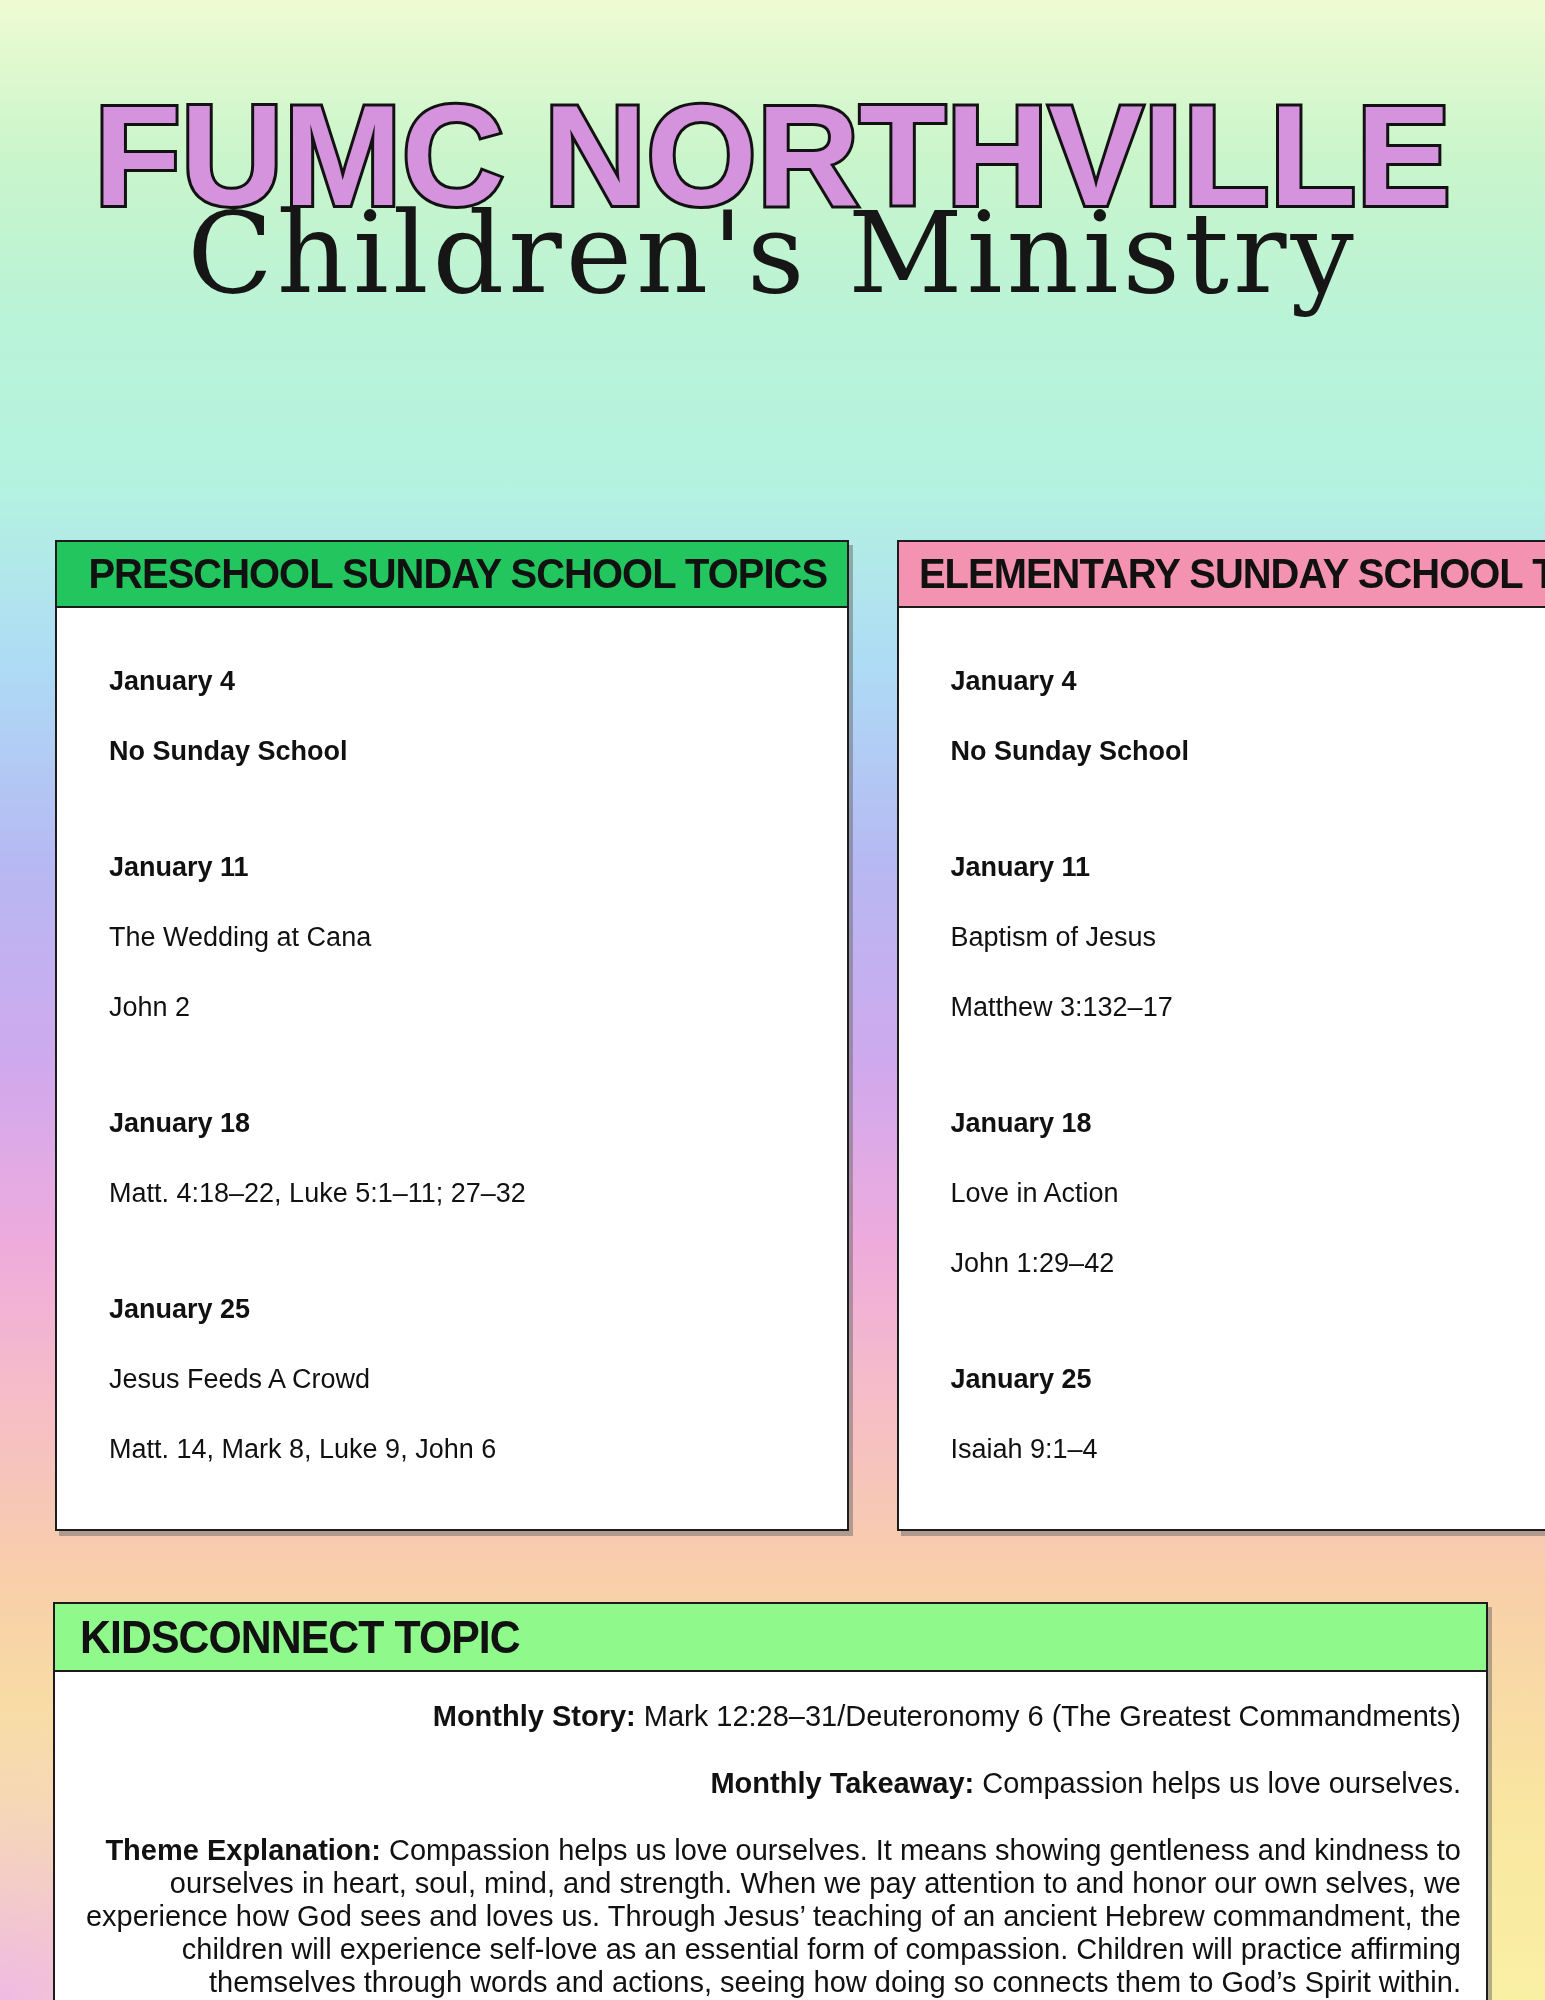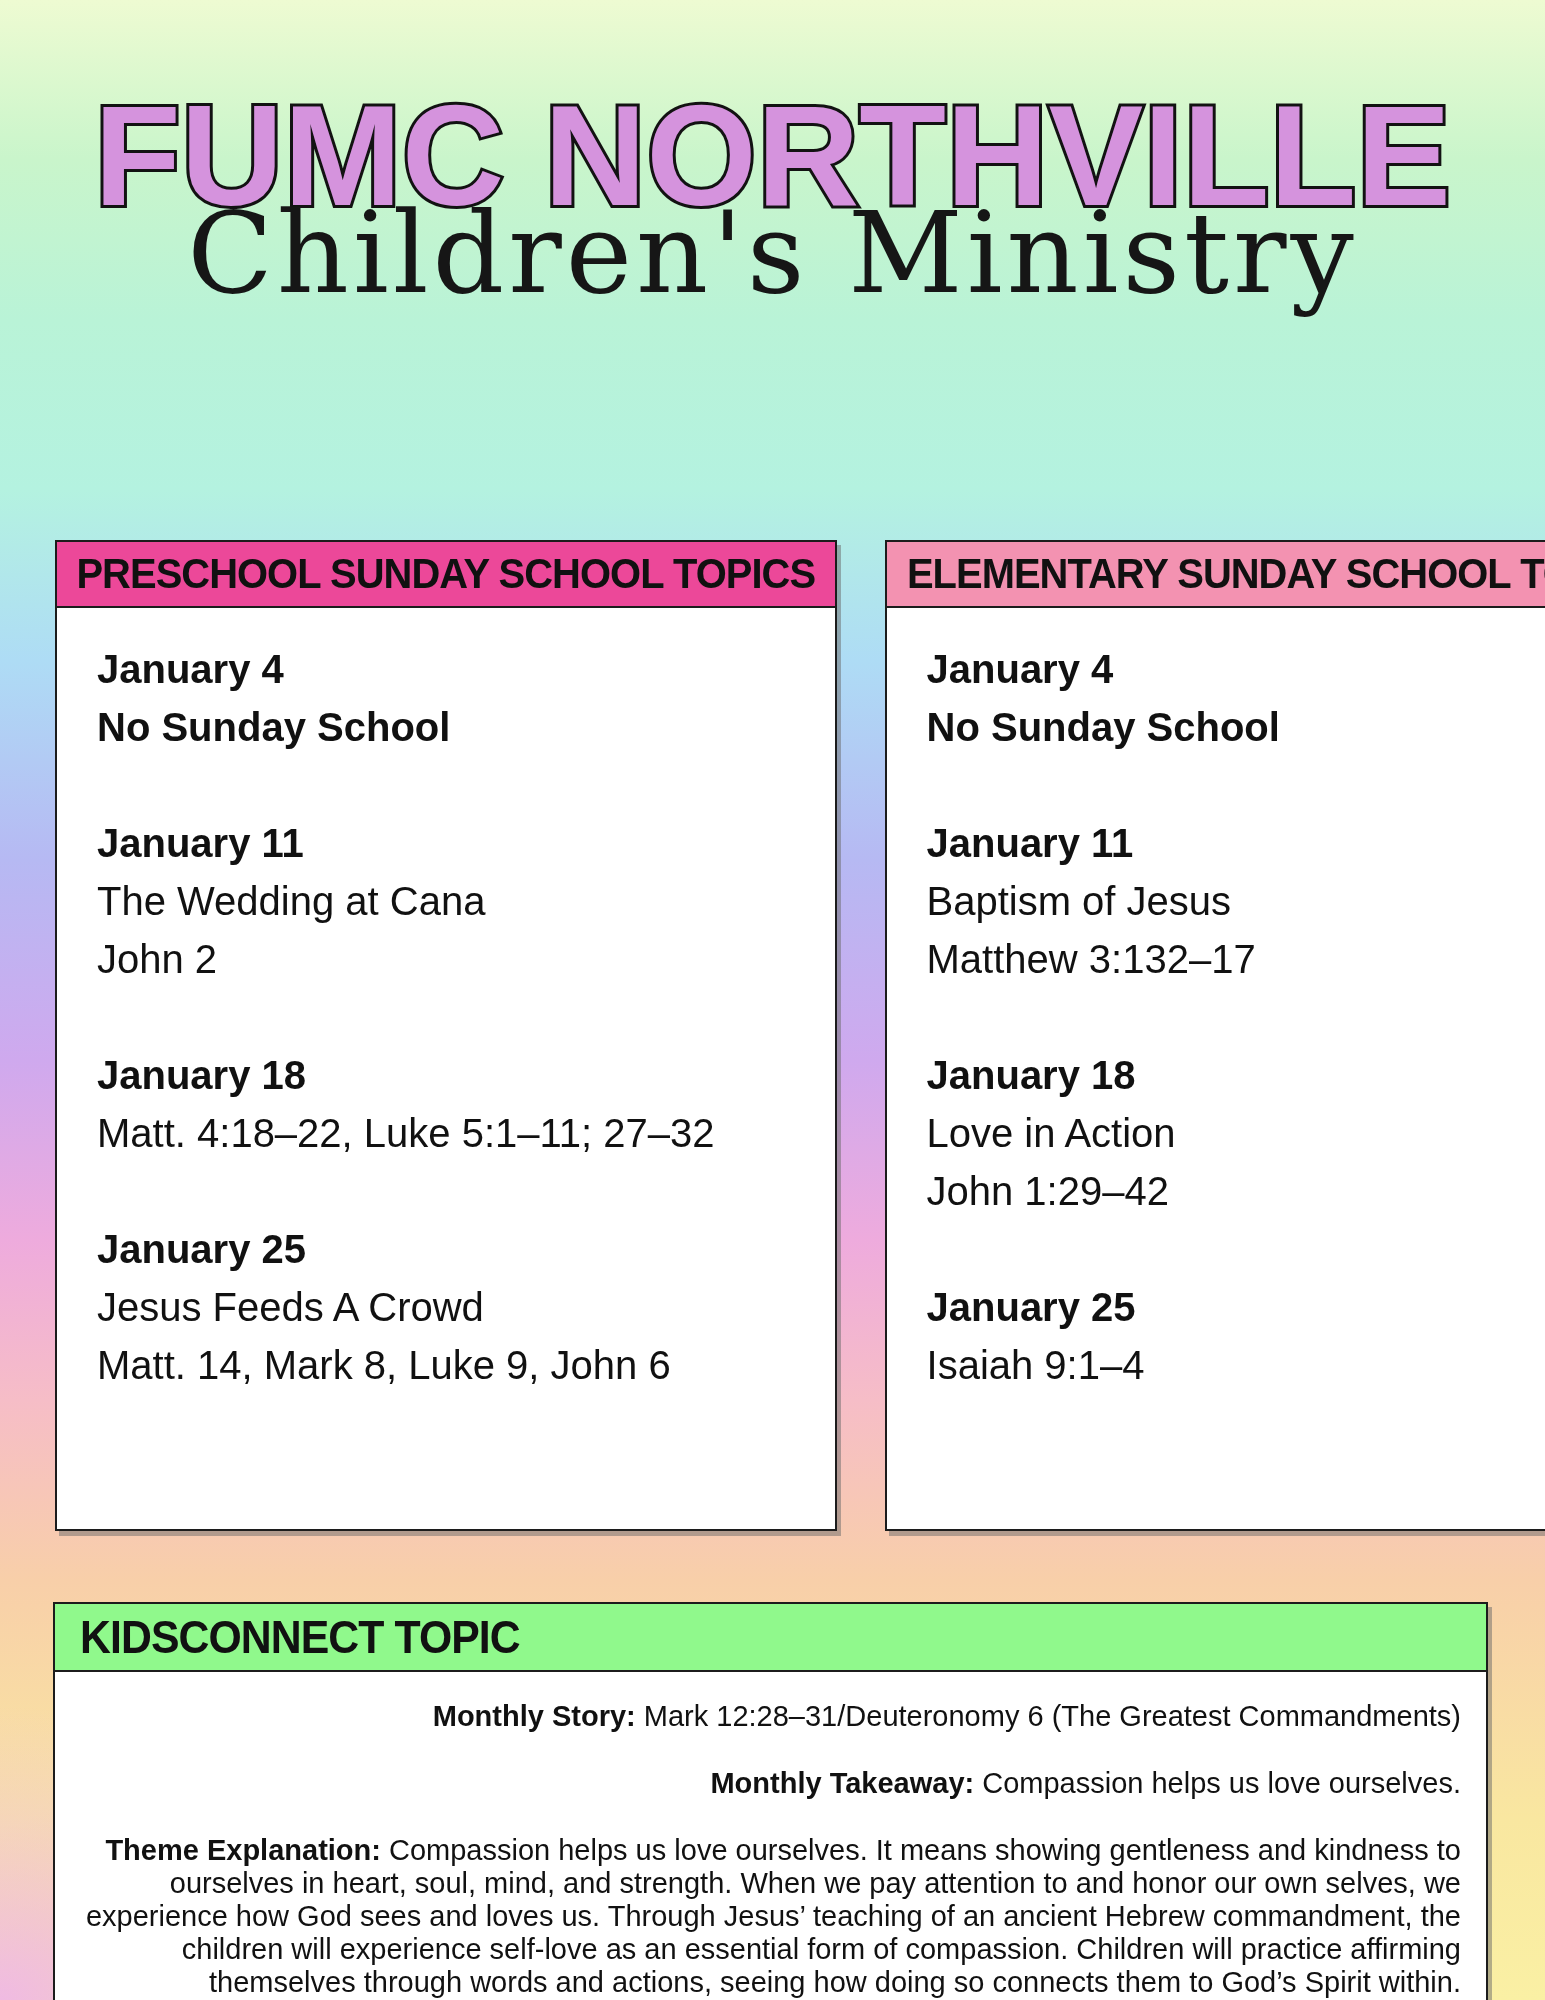--- a/index.html
+++ b/index.html
@@ -81,21 +81,21 @@
     display: flex; align-items: center; justify-content: center;
   }
   .box-header .hdr-text {
     font-weight: bold; font-size: 42px; letter-spacing: -1px;
     transform: scaleX(0.95); transform-origin: center;
     white-space: nowrap;
   }
   .box-body { padding: 32px 40px; }
   .entry { margin-bottom: 58px; }
   .entry:last-child { margin-bottom: 0; }
-  .line { margin: 0; font-size: 40px; line-height: 58px; font-weight: normal; }
+  .line { margin: 12px; font-size: 27px; line-height: 58px; font-weight: normal; }
   .line.bold { font-weight: bold; }
 
   
   .kidsconnect {
     position: absolute; top: 1578px; left: 53px; width: 1435px; height: 453px;
     background: #ffffff;
     border: 2px solid #1c1c1c;
     box-shadow: 4px 5px 0 rgba(105,105,105,0.5);
     box-sizing: border-box;
     display: flex; flex-direction: column; margin-top: 24px;
@@ -121,21 +121,21 @@
 
 <div class="page">
 
   <div class="main-title">FUMC NORTHVILLE</div>
 
   <div class="sub-title">Children's Ministry</div>
 
 
   <div class="columns">
       <section class="topic-box">
-        <div class="box-header" style="background: #ec4899;">
+        <div class="box-header" style="background: #22c55e; padding-left: 12px;">
           <span class="hdr-text">PRESCHOOL SUNDAY SCHOOL TOPICS</span>
         </div>
         <div class="box-body">
           <div class="entry">
             <p class="line bold">January 4</p>
             <p class="line bold">No Sunday School</p>
           </div>
           <div class="entry">
             <p class="line bold">January 11</p>
             <p class="line">The Wedding at Cana</p>

